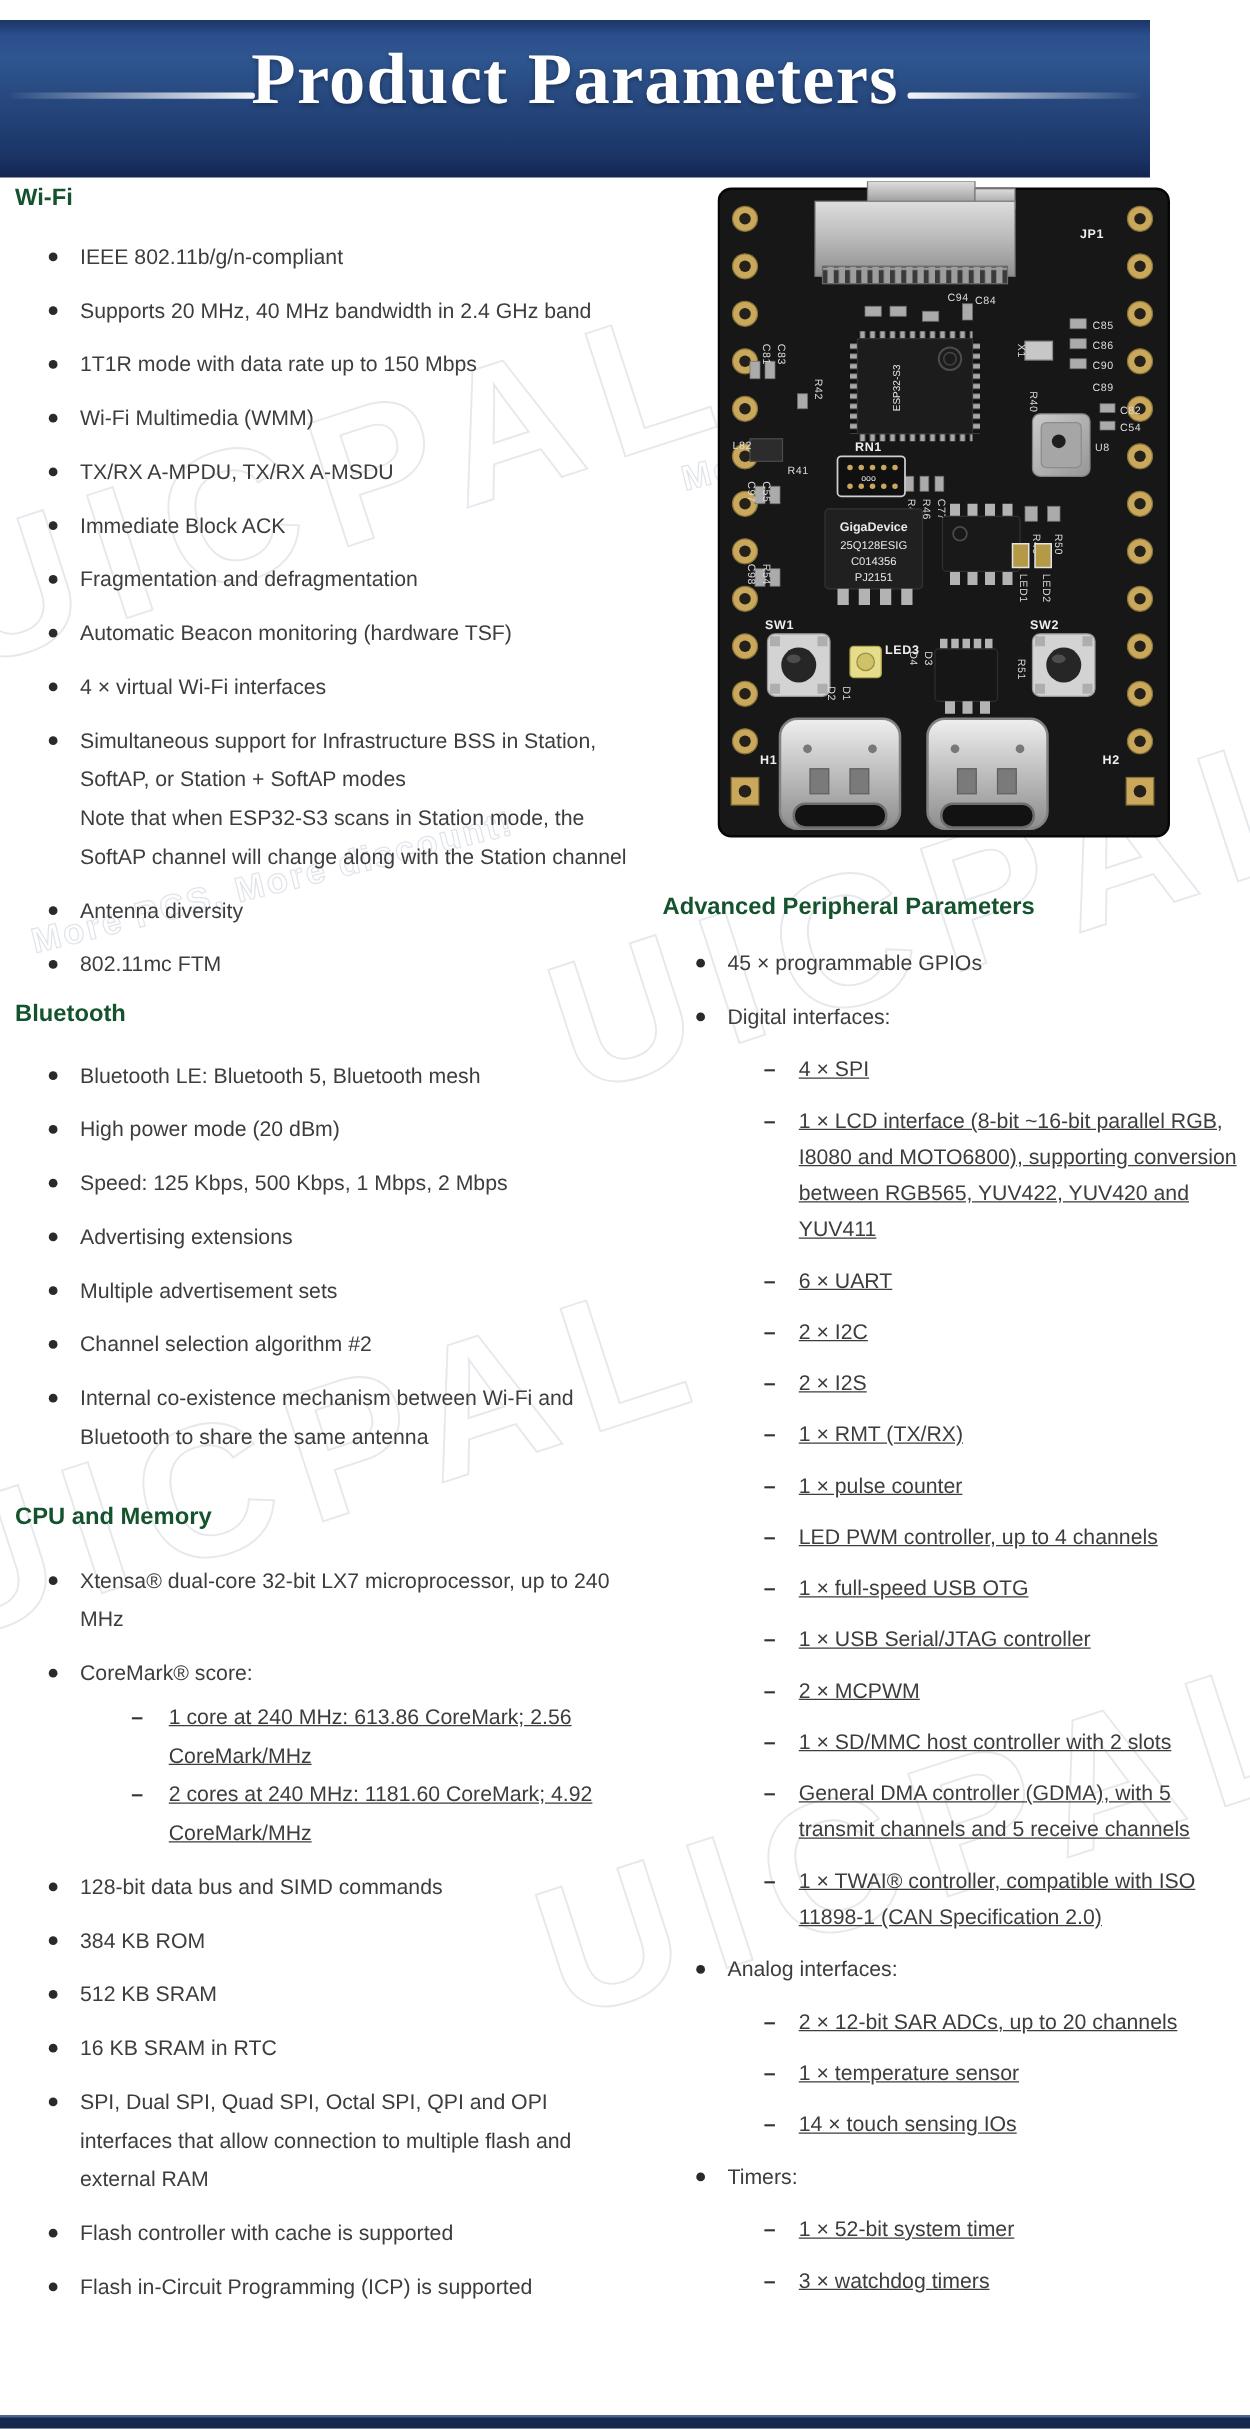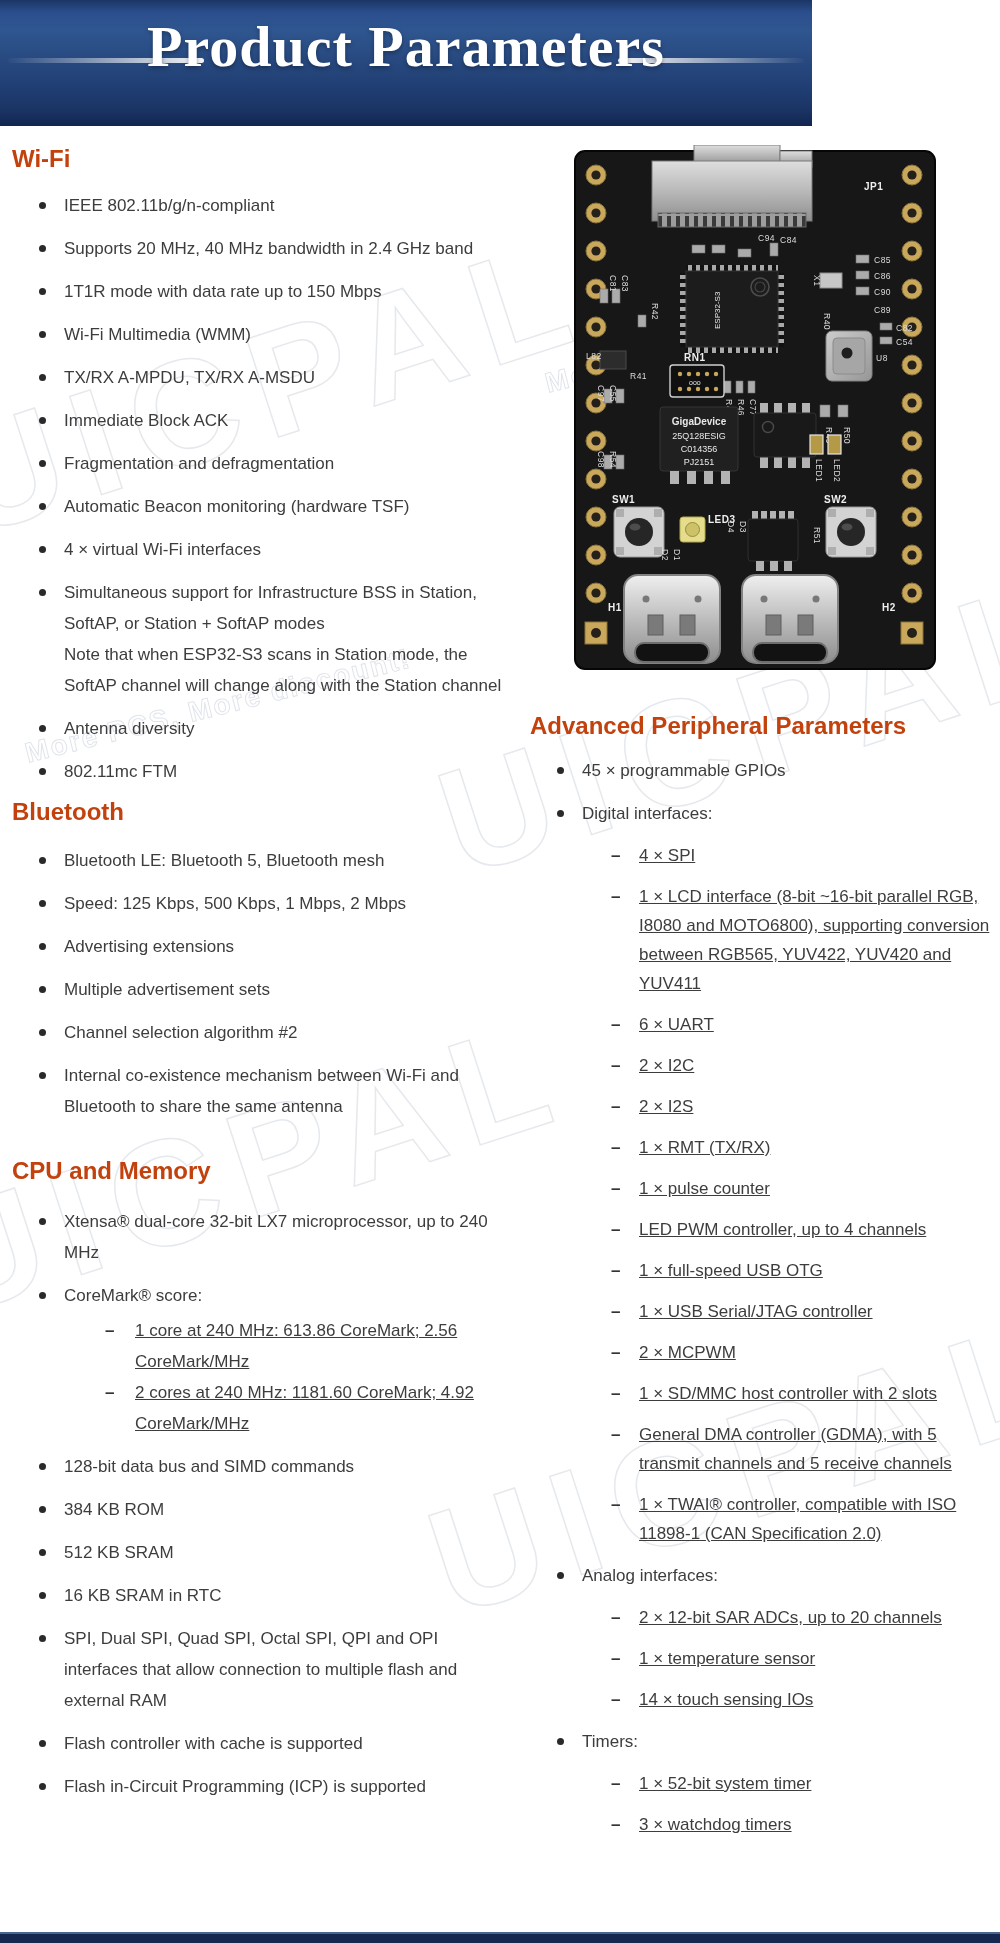--- a/index.html
+++ b/index.html
@@ -4,21 +4,21 @@
 <style>
   html,body{margin:0;padding:0;}
   body{
     width:1000px;height:1943px;position:relative;overflow:hidden;
     background:#ffffff;
     font-family:"Liberation Sans","DejaVu Sans",sans-serif;
     color:#3d3d3d;
   }
   
   .banner{
-    position:absolute;top:0;left:0;width:812px;height:126px;
+    position:absolute;top:16px;left:0;width:920px;height:126px;
     background:linear-gradient(180deg,#1c3566 0%,#2b4f8d 10%,#2f5690 24%,#284a81 46%,#203e73 70%,#1a3363 88%,#122550 100%);
   }
   .banner .title{
     position:absolute;top:10px;left:0;width:100%;text-align:center;
     font-family:"Liberation Serif","DejaVu Serif",serif;
     font-weight:700;font-size:58px;line-height:74px;color:#ffffff;
     letter-spacing:1px;
     text-shadow:0 2px 4px rgba(0,0,0,.35);
     margin:0;
   }
@@ -37,21 +37,21 @@
     -webkit-text-stroke:1.5px rgba(178,188,202,0.34);
     white-space:nowrap;user-select:none;
   }
   .wm.big{font-size:150px;letter-spacing:18px;}
   .wm.small{font-size:28px;-webkit-text-stroke:1px rgba(178,188,202,0.40);letter-spacing:2px;font-weight:700;}
   
   .col{position:absolute;z-index:1;font-size:17px;line-height:31px;}
   .col-left{left:10px;top:146px;width:494px;}
   .col-right{left:528px;top:112px;width:462px;}
   h2{
-    font-size:24px;line-height:26px;font-weight:700;color:#c2410c;
+    font-size:19px;line-height:26px;font-weight:700;color:#14532d;
     margin:0 0 18px 2px;
   }
   h2.bt{margin-top:8px;margin-bottom:20px;}
   h2.cpu{margin-top:36px;margin-bottom:22px;}
   h2.periph{margin:38px 0 16px 2px;}
   ul.bullets{list-style:none;margin:0;padding:0 0 0 28px;}
   .bullets>li{position:relative;padding-left:26px;margin-bottom:12px;}
   .bullets>li::before{
     content:'';position:absolute;left:1px;top:12px;width:7px;height:7px;
     background:#2a2a2a;border-radius:50%;
@@ -103,20 +103,21 @@
       <span>Simultaneous support for Infrastructure BSS in Station, SoftAP, or Station + SoftAP modes</span>
       <span class="note-block">Note that when ESP32-S3 scans in Station mode, the SoftAP channel will change along with the Station channel</span>
     </li>
     <li>Antenna diversity</li>
     <li>802.11mc FTM</li>
   </ul>
 
   <h2 class="bt">Bluetooth</h2>
   <ul class="bullets">
     <li>Bluetooth LE: Bluetooth 5, Bluetooth mesh</li>
+    <li>High power mode (20 dBm)</li>
     <li>Speed: 125 Kbps, 500 Kbps, 1 Mbps, 2 Mbps</li>
     <li>Advertising extensions</li>
     <li>Multiple advertisement sets</li>
     <li>Channel selection algorithm #2</li>
     <li>Internal co-existence mechanism between Wi-Fi and Bluetooth to share the same antenna</li>
   </ul>
 
   <h2 class="cpu">CPU and Memory</h2>
   <ul class="bullets">
     <li>Xtensa® dual-core 32-bit LX7 microprocessor, up to 240 MHz</li>

